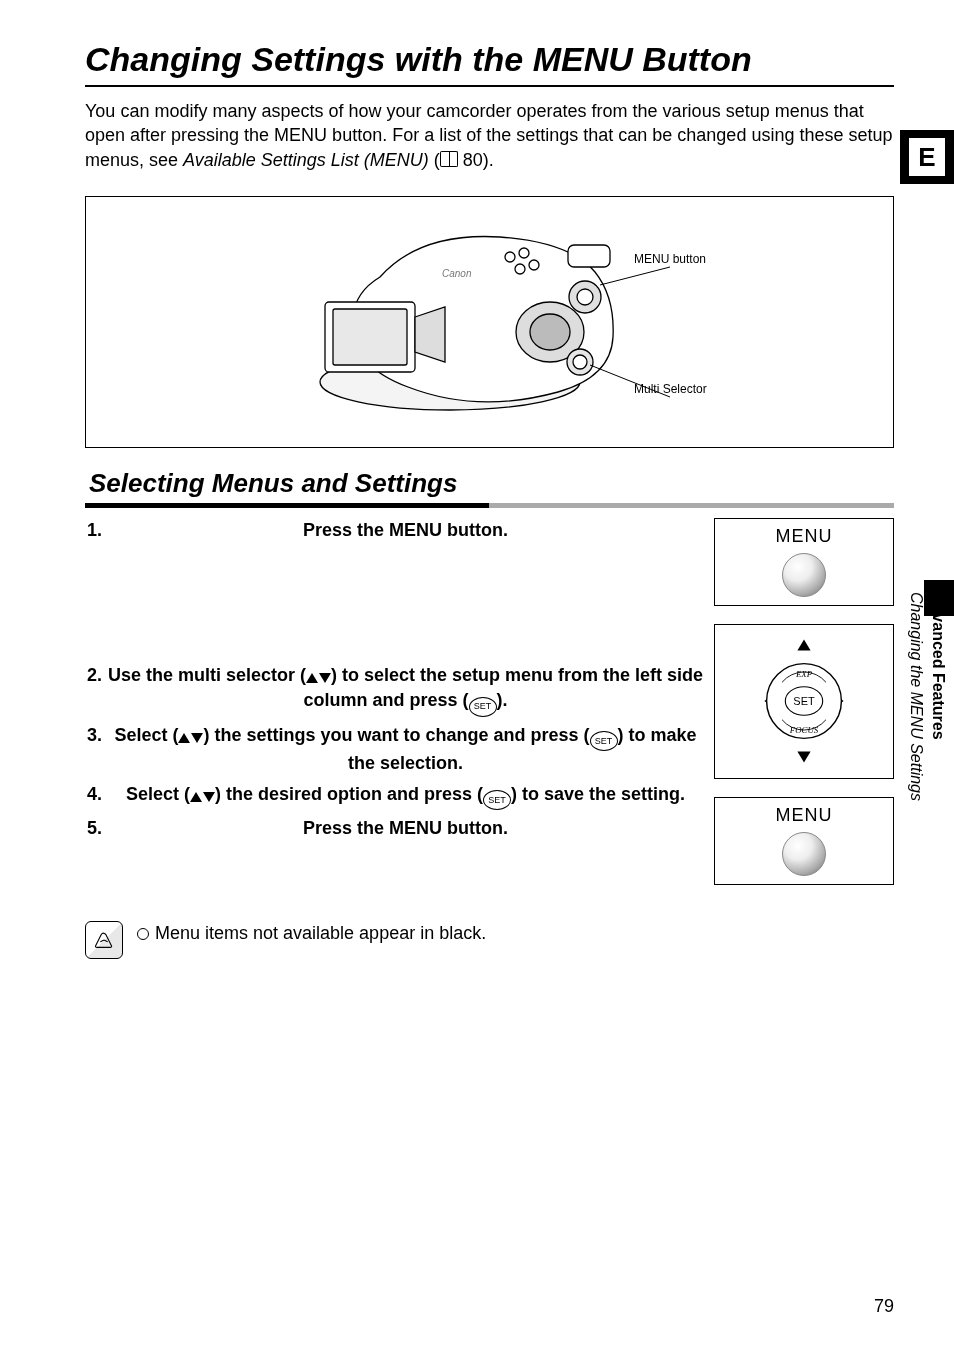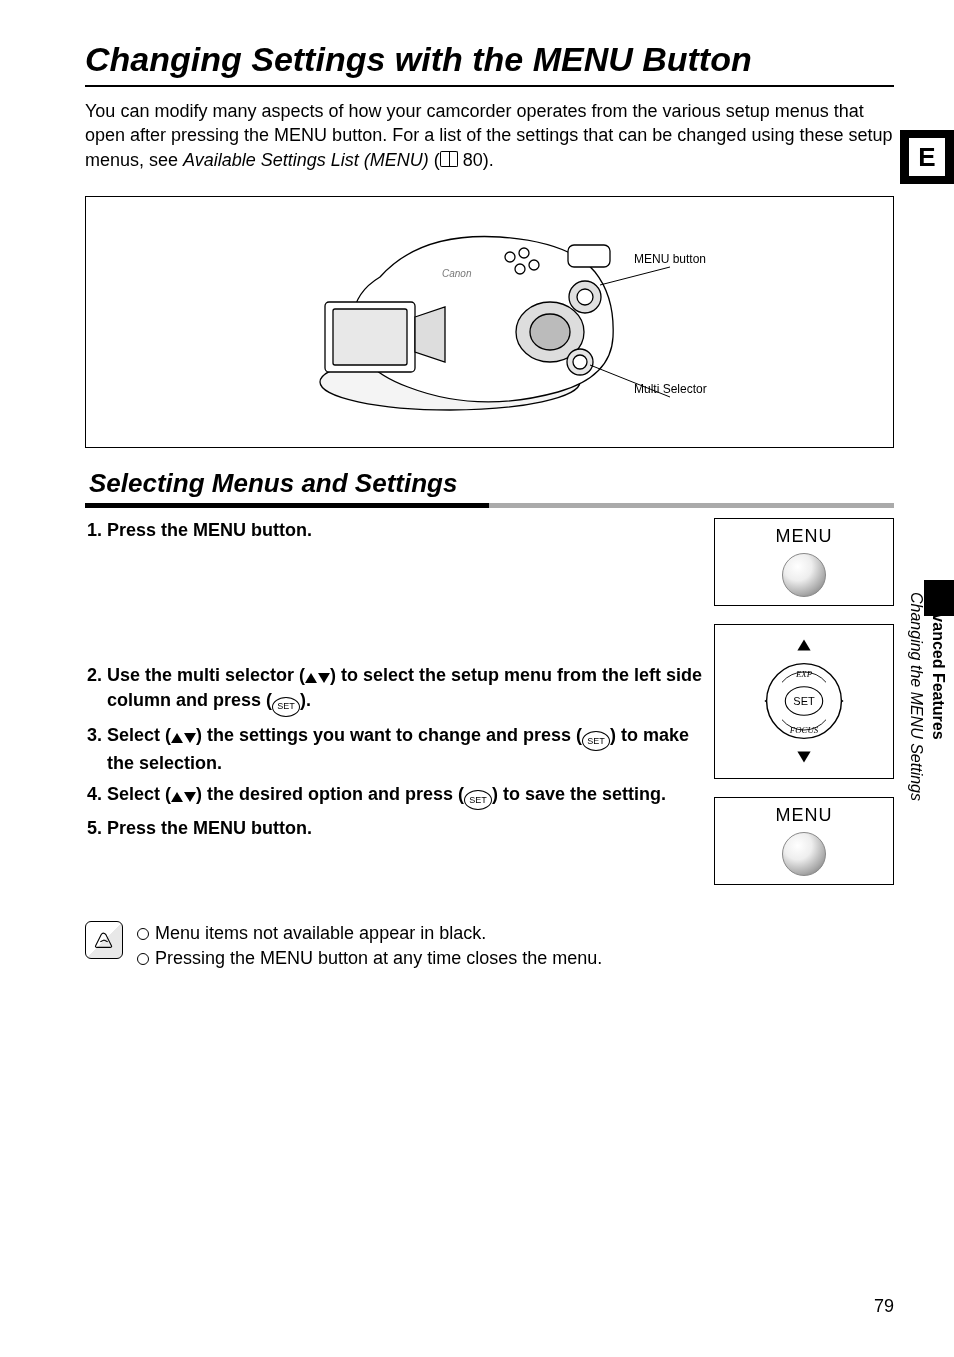--- a/index.html
+++ b/index.html
@@ -87,20 +87,21 @@
     margin:4px 0 10px 0;
   }
   .col-wrap{
     display:flex;
     align-items:flex-start;
   }
   .steps{
     flex:1;
     font-size:18px;
     line-height:1.4;
+    text-align:center;
   }
   .steps ol{ margin:0; padding-left:22px;}
   .steps li{ margin-bottom:6px;}
   .steps li.b{ font-weight:bold;}
   .ud-icon{
     display:inline-flex; gap:1px; vertical-align:-2px;
   }
   .ud-icon .t{
     width:0;height:0;border-left:6px solid transparent;border-right:6px solid transparent;
     border-bottom:10px solid #000;
@@ -272,21 +273,20 @@
   </div>
 
   <div class="notes-row">
     <div class="note-icon">
       <svg viewBox="0 0 24 24" width="22" height="22">
           <path d="M3 18 l6 -12 q2 -3 5 0 l6 12 q1 2 -1 2 h-15 q-2 0 -1 -2 z M8 14 l4 -2 4 2" fill="none" stroke="#000" stroke-width="1.2"></path>
         </svg>
     </div>
     <div class="notes">
       <div><span class="bullet"></span><span>Menu items not available appear in black.</span></div>
-      <div><span class="bullet"></span><span>Pressing the MENU button at any time closes the menu.</span></div>
     </div>
   </div>
 
   <div class="side-tab">
     <div class="bar"></div>
     <div class="labels">
       <span class="bold">Advanced Features</span><br>
       <span class="ital">Changing the MENU Settings</span>
     </div>
   </div>

